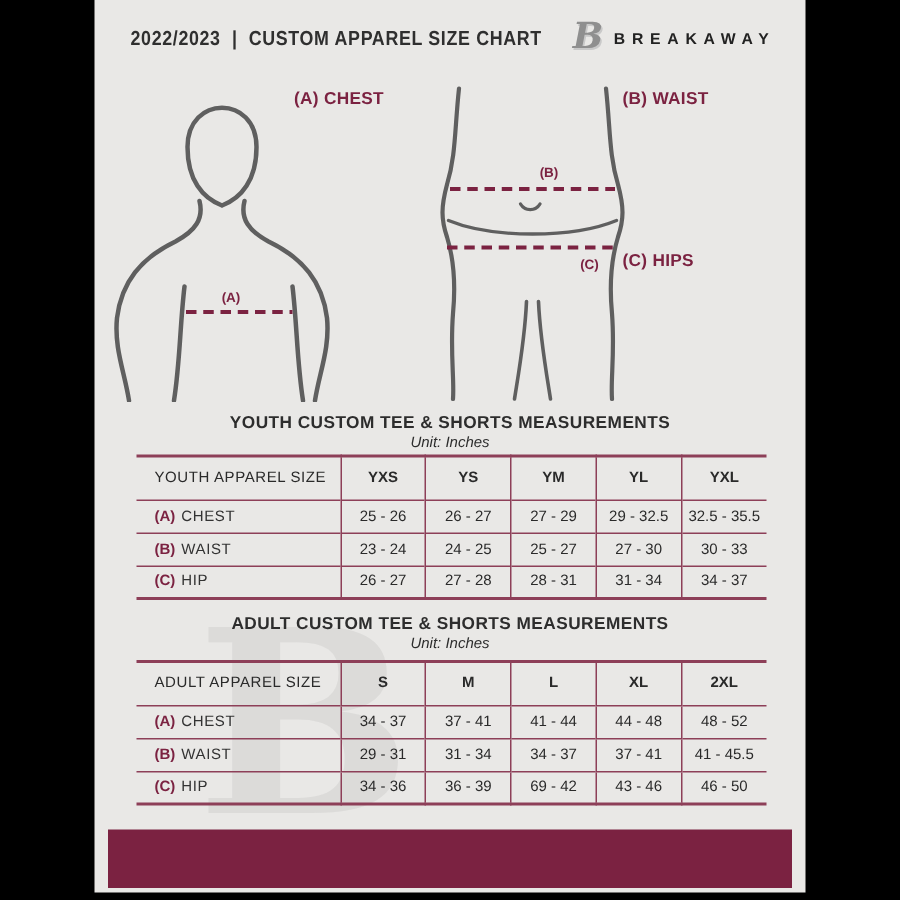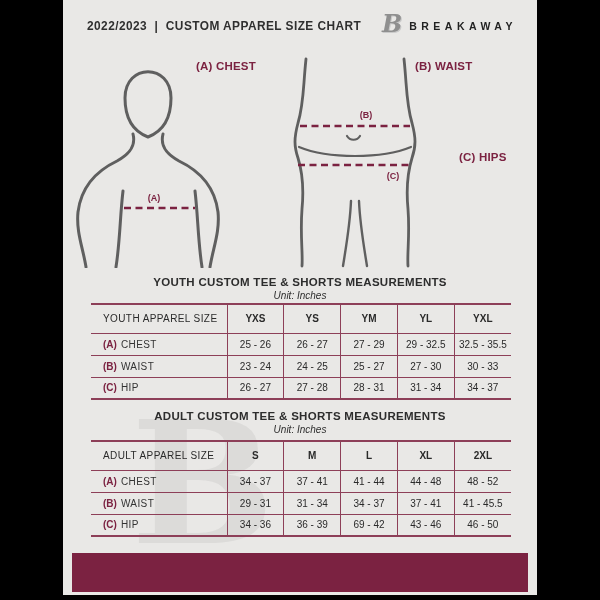--- a/index.html
+++ b/index.html
@@ -43,21 +43,21 @@
   }
   
   .diagram{position:absolute;}
   .diagram-upper{left:8px;top:50px;width:155px;height:218px;}
   .diagram-lower{left:227px;top:53px;width:130px;height:215px;}
   .dlabel{font-size:9px;font-weight:bold;fill:var(--maroon);font-family:"Liberation Sans",sans-serif;}
   
   .ins{position:absolute;z-index:2;}
   .ins-chest{left:133px;top:60px;width:117px;}
   .ins-waist{left:352px;top:60px;width:119px;}
-  .ins-hips{left:352px;top:151px;width:119px;margin-left:44px;}
+  .ins-hips{left:352px;top:168px;width:119px;}
   .ins-heading{
     font-size:11.5px;font-weight:bold;color:var(--maroon);
     letter-spacing:.2px;margin-bottom:7px;
   }
   .ins-text{
     font-size:9px;font-style:italic;color:var(--body-maroon);
     line-height:1.45;white-space:pre-line;
   }
   
   .tbl-title{

